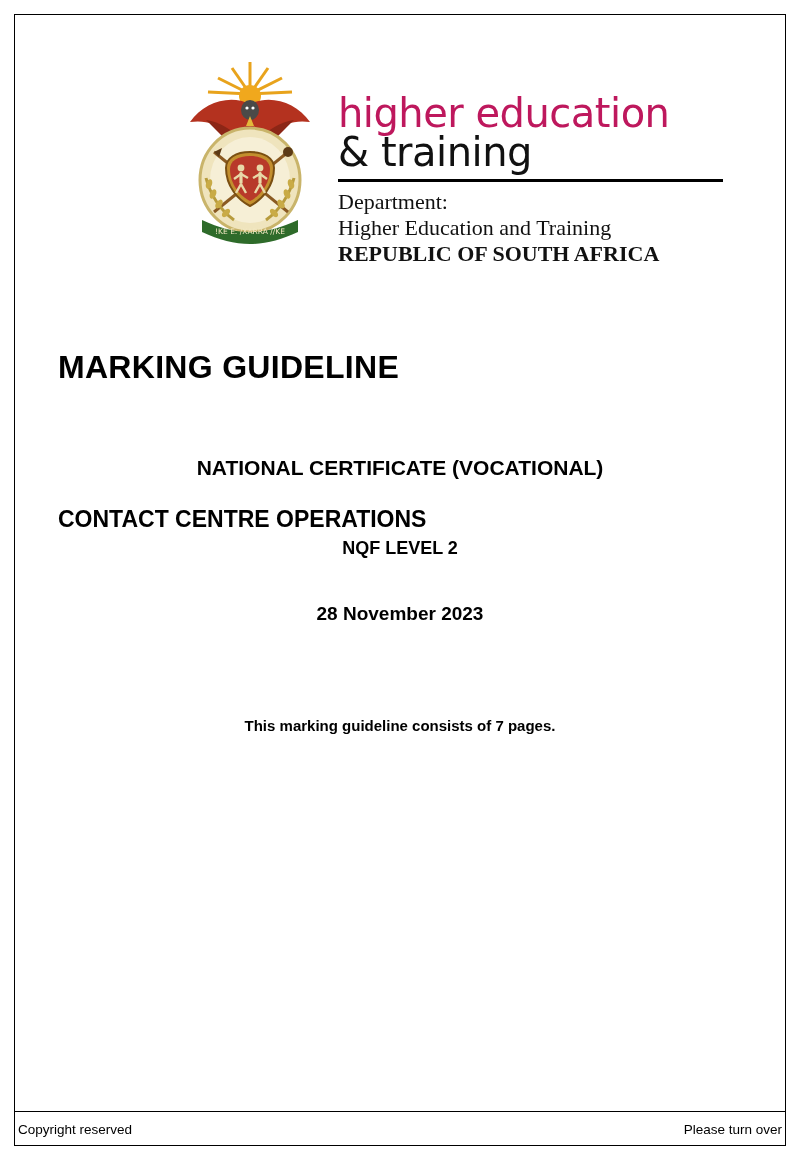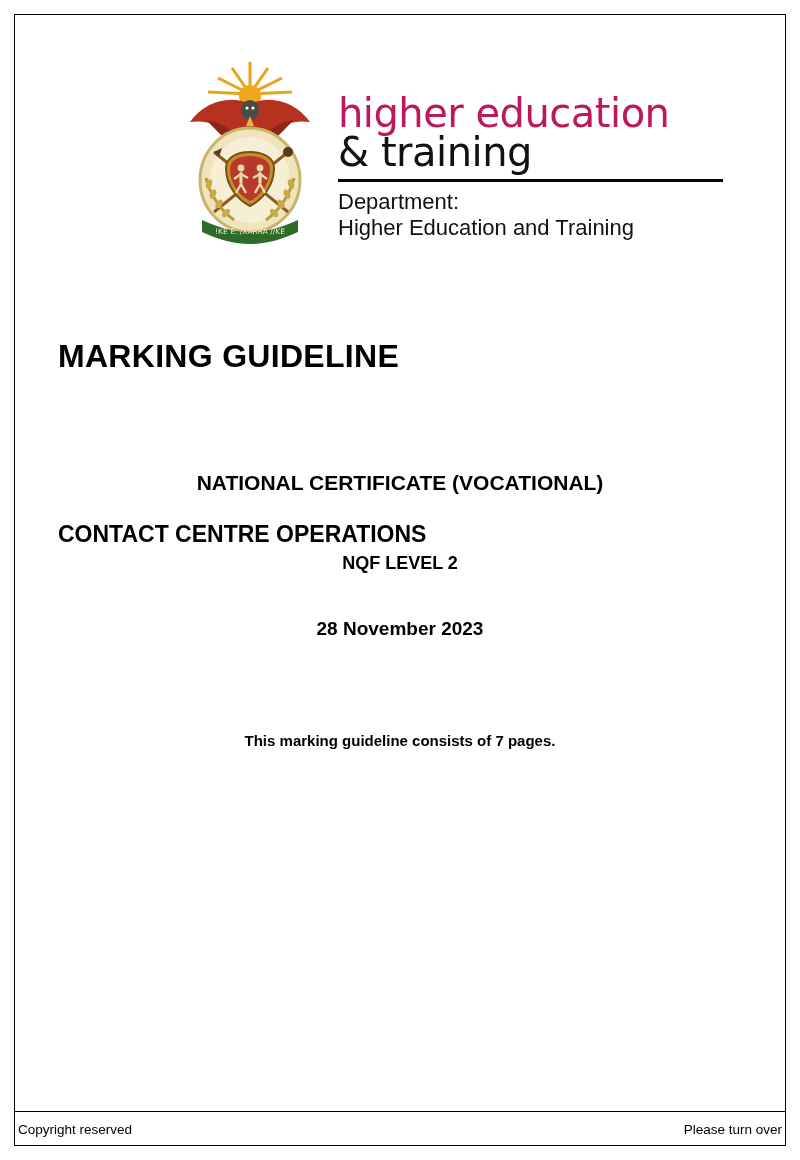--- a/index.html
+++ b/index.html
@@ -78,39 +78,39 @@
   .dept-rule {
     border-bottom: 3px solid #000;
     margin-top: 6px;
     margin-bottom: 7px;
     width: 385px;
   }
   .dept-line {
     font-size: 22px;
     line-height: 1.18;
     color: #111;
-    font-family: Liberation Sans, sans-serif;
+    font-family: Liberation Serif, serif;
   }
   .dept-line.bold {
     font-weight: 700;
   }
 
   
   .main-title {
     text-align: left;
     font-size: 32px;
     font-weight: 700;
     margin-top: 82px;
     letter-spacing: 0.3px;
   }
   .subtitle-1 {
     text-align: center;
     font-size: 21px;
     font-weight: 700;
-    margin-top: 96px;
+    margin-top: 70px;
   }
   .subtitle-2 {
     font-size: 23px;
     font-weight: 700;
     margin-top: 26px;
   }
   .subtitle-3 {
     text-align: center;
     font-size: 18px;
     font-weight: 700;
@@ -229,20 +229,21 @@
           <text x="74" y="174" font-size="7.5" fill="#f2e8c2" text-anchor="middle" font-family="DejaVu Sans, sans-serif">!KE E: /XARRA //KE</text>
         </svg>
       </div>
 
       <div class="dept-text">
         <div class="dept-title-1">higher education</div>
         <div class="dept-title-2">&amp; training</div>
         <div class="dept-rule"></div>
         <div class="dept-line">Department:</div>
         <div class="dept-line">Higher Education and Training</div>
+        <div class="dept-line bold">REPUBLIC OF SOUTH AFRICA</div>
       </div>
     </div>
 
     <div class="main-title">MARKING GUIDELINE</div>
 
     <div class="subtitle-1">NATIONAL CERTIFICATE (VOCATIONAL)</div>
     <div class="subtitle-2">CONTACT CENTRE OPERATIONS</div>
     <div class="subtitle-3">NQF LEVEL 2</div>
 
     <div class="exam-date">28 November 2023</div>

